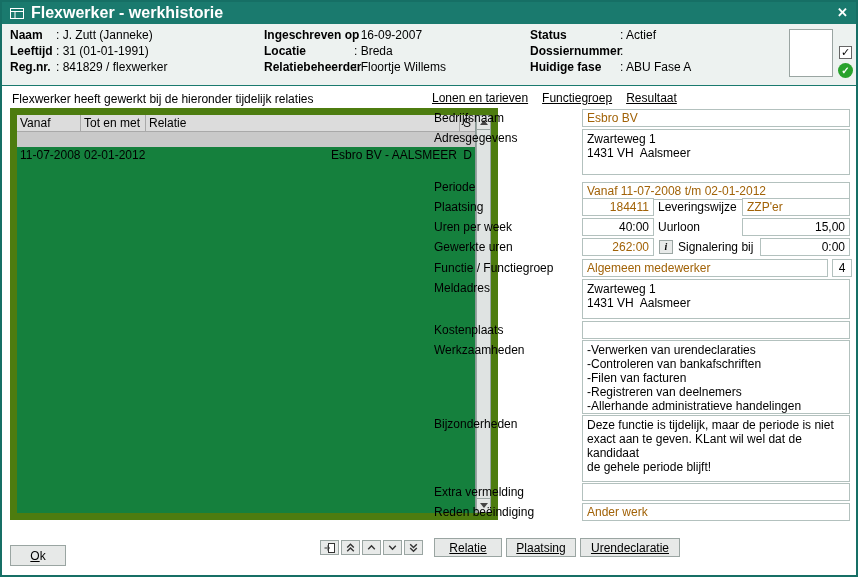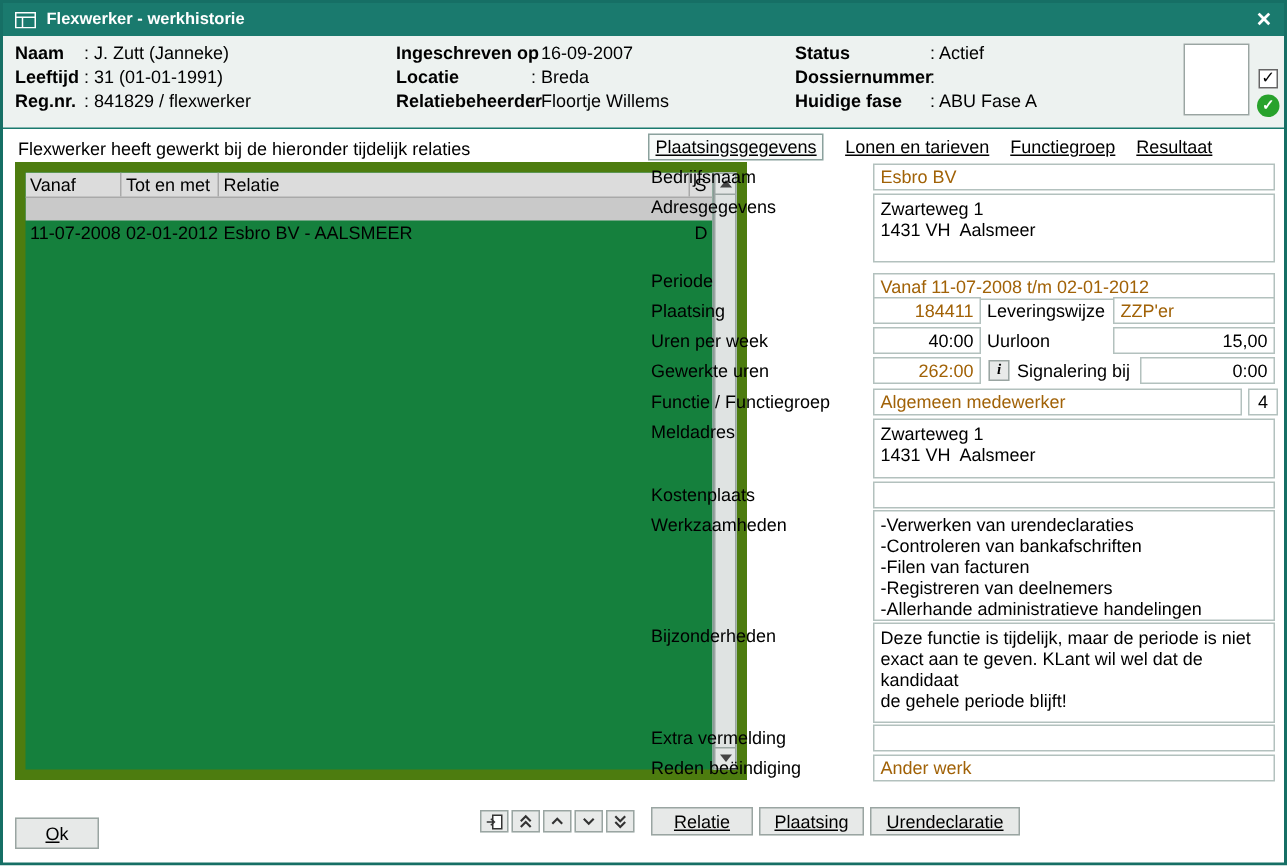--- a/index.html
+++ b/index.html
@@ -4,42 +4,42 @@
 <style>
   * { margin:0; padding:0; box-sizing:border-box; }
   html,body { background:#ffffff; }
   body { font-family:"Liberation Sans", sans-serif; font-size:12px; color:#000; }
 
   #win { position:relative; width:858px; height:577px; border:2px solid #166f65; background:#fff; overflow:hidden; }
 
   
   #titlebar { position:absolute; top:0; left:0; width:100%; height:22px; background:#1a7a6e; color:#fff;
               display:flex; align-items:center; gap:7px; padding:0 8px; }
-  #titlebar .ttl { font-weight:bold; font-size:11px; }
+  #titlebar .ttl { font-weight:bold; font-size:16px; }
   #closebtn { margin-left:auto; font-weight:bold; font-size:13px; cursor:pointer; line-height:22px; }
 
   
   #hdr { position:absolute; top:22px; left:0; width:100%; height:62px; background:#edf2f0; border-bottom:1px solid #1a7a6e; }
   .hl { position:absolute; font-weight:bold; white-space:nowrap; }
   .hv { position:absolute; white-space:nowrap; }
   #photo { position:absolute; left:787px; top:5px; width:44px; height:48px; background:#fff; border:1px solid #9aa5a2; }
   #cb { position:absolute; left:837px; top:22px; width:13px; height:13px; background:#fff; border:1px solid #666;
         font-size:11px; line-height:11px; text-align:center; cursor:pointer; }
   #okbadge { position:absolute; left:836px; top:39px; width:15px; height:15px; border-radius:50%;
              background:#28a22c; color:#fff; font-size:10px; line-height:15px; text-align:center; font-weight:bold; }
 
   
   #caption { position:absolute; left:10px; top:90px; white-space:nowrap; }
   #tbl { position:absolute; left:8px; top:106px; width:488px; height:412px; border:7px solid #4d7c0f; background:#15803d; display:flex; }
   #tbl .grid { flex:1; display:flex; flex-direction:column; overflow:hidden; }
   .thead { display:flex; flex:0 0 17px; height:17px; background:#dcdcdc; border-bottom:1px solid #a9a9a9; }
   .th { padding:1px 3px; border-right:1px solid #a9a9a9; white-space:nowrap; overflow:hidden; }
   .trow { display:flex; flex:0 0 15px; height:15px; }
   .trow.sel { background:#c9c9c9; }
-  .td { padding:16px 3px; white-space:nowrap; overflow:hidden; }
+  .td { padding:16px 3px; white-space:nowrap; overflow:hidden;text-align:right; }
   .c1 { width:64px; } .c2 { width:65px; } .c3 { flex:1; } .c4 { width:15px; border-right:none; }
   #sb { width:16px; border-left:1px solid #8a9996; background:#eef0ef; display:flex; flex-direction:column; }
   .sbbtn { flex:0 0 15px; height:15px; background:#e3e6e5; border:1px solid #9aa5a2; display:flex; align-items:center; justify-content:center; cursor:pointer; }
   .sbthumb { flex:1; background:#dfe3e2; border-left:1px solid #9aa5a2; border-right:1px solid #9aa5a2; }
   .tri-up { width:0; height:0; border-left:4px solid transparent; border-right:4px solid transparent; border-bottom:5px solid #444; }
   .tri-down { width:0; height:0; border-left:4px solid transparent; border-right:4px solid transparent; border-top:5px solid #444; }
 
   
   .navbtn { position:absolute; top:538px; width:19px; height:15px; background:#e8eae9; border:1px solid #9aa5a2;
             display:flex; align-items:center; justify-content:center; cursor:pointer; }
@@ -165,21 +165,20 @@
       </svg>
   </div>
   <div class="navbtn" style="left:402px;">
     <svg width="11" height="11" viewBox="0 0 10 10">
         <path d="M2 2 L5 5 L8 2" fill="none" stroke="#333" stroke-width="1.3"></path>
         <path d="M2 5.5 L5 8.5 L8 5.5" fill="none" stroke="#333" stroke-width="1.3"></path>
       </svg>
   </div>
 
   <div id="tabs">
-    <span class="tab active">Plaatsingsgegevens</span>
     <span class="tab">Lonen en tarieven</span>
     <span class="tab">Functiegroep</span>
     <span class="tab">Resultaat</span>
   </div>
 
   <div class="flabel" style="top:109px;">Bedrijfsnaam</div>
   <div class="field fullw dis" style="top:107px;">Esbro BV</div>
 
   <div class="flabel" style="top:129px;">Adresgegevens</div>
   <div class="area fullw" style="top:127px;height:46px;">Zwarteweg 1

